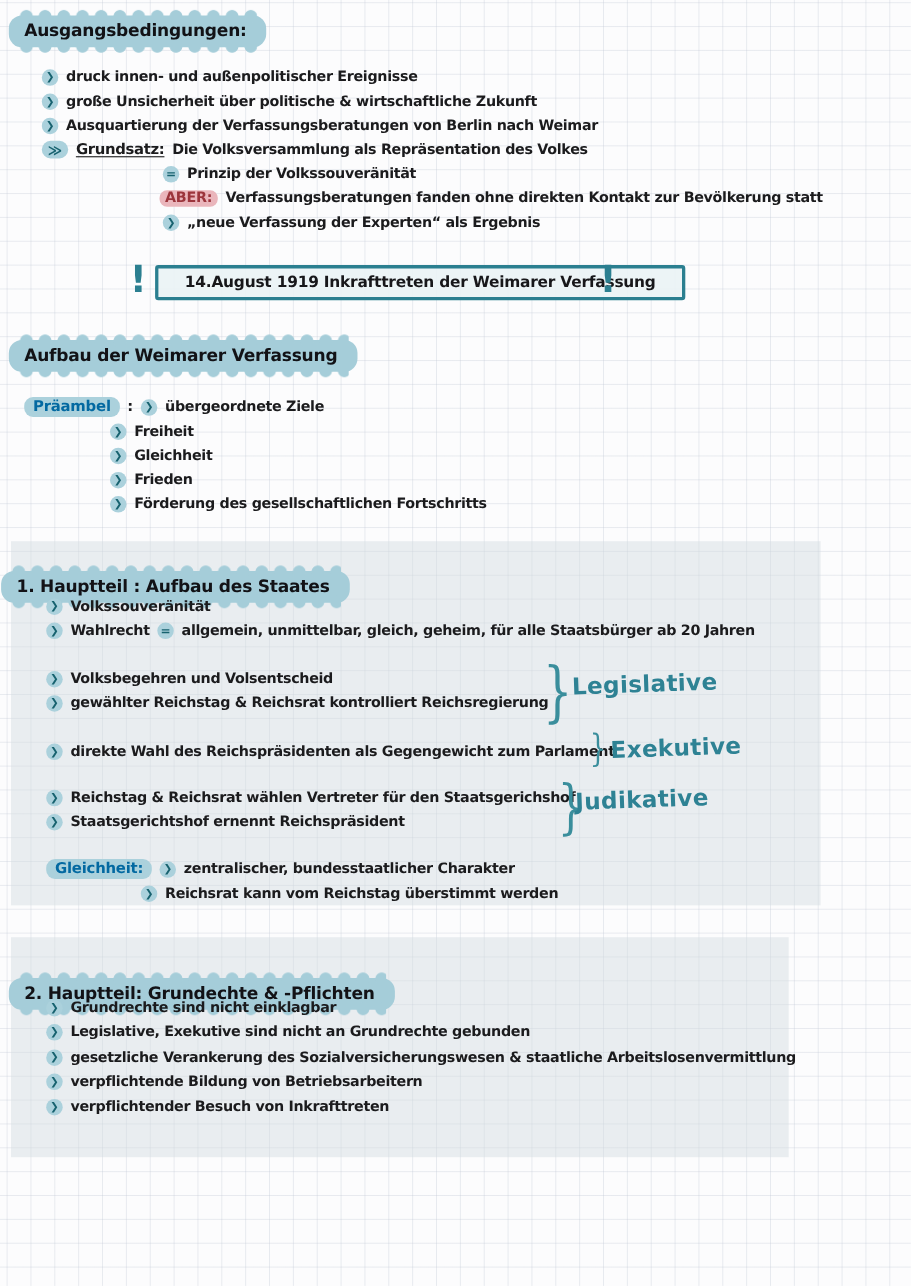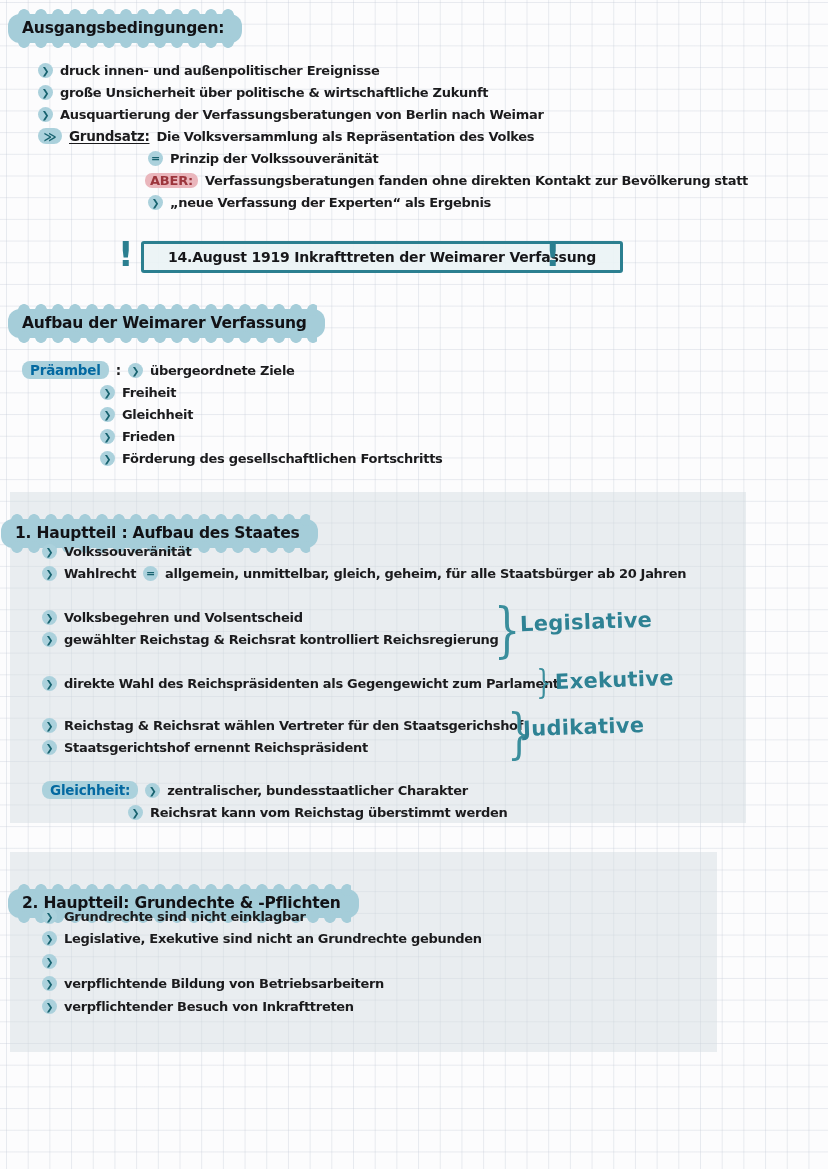--- a/index.html
+++ b/index.html
@@ -201,20 +201,21 @@
     <div class="row row225">
       <span class="b">❯</span>
       <span class="t">Grundrechte sind nicht einklagbar</span>
     </div>
     <div class="row row225">
       <span class="b">❯</span>
       <span class="t">Legislative, Exekutive sind nicht an Grundrechte gebunden</span>
     </div>
     <div class="row row225">
       <span class="b">❯</span>
+      <span class="t">gesetzliche Verankerung des Sozialversicherungswesen &amp; staatliche Arbeitslosenvermittlung</span>
     </div>
     <div class="row row225">
       <span class="b">❯</span>
       <span class="t">verpflichtende Bildung von Betriebsarbeitern</span>
     </div>
     <div class="row row225">
       <span class="b">❯</span>
       <span class="t">verpflichtender Besuch von Inkrafttreten</span>
     </div>
   </div>

